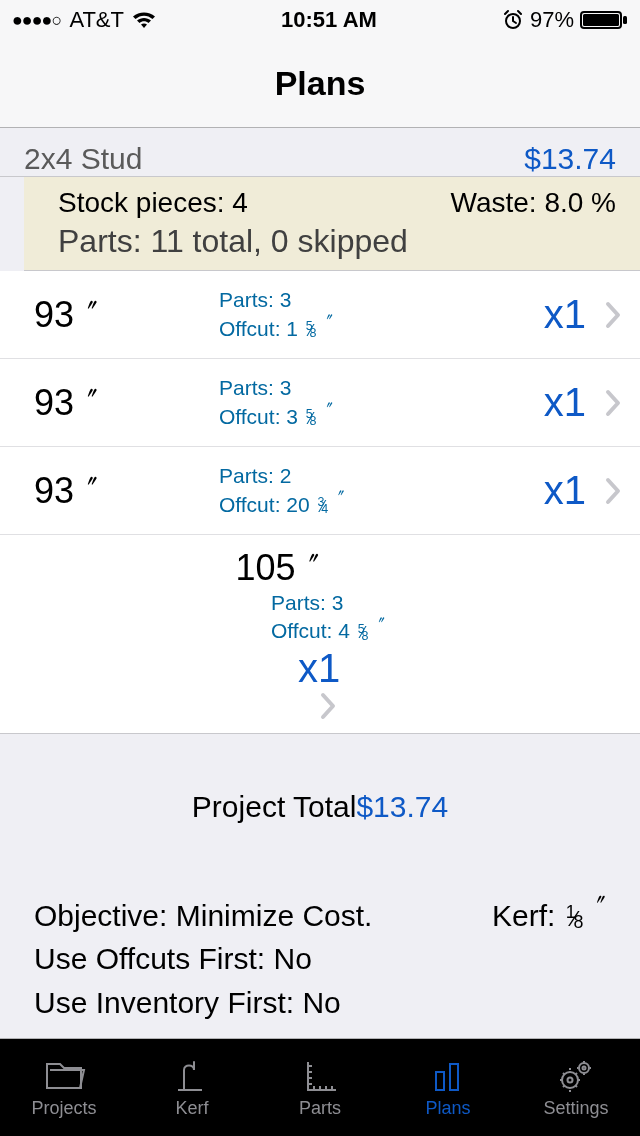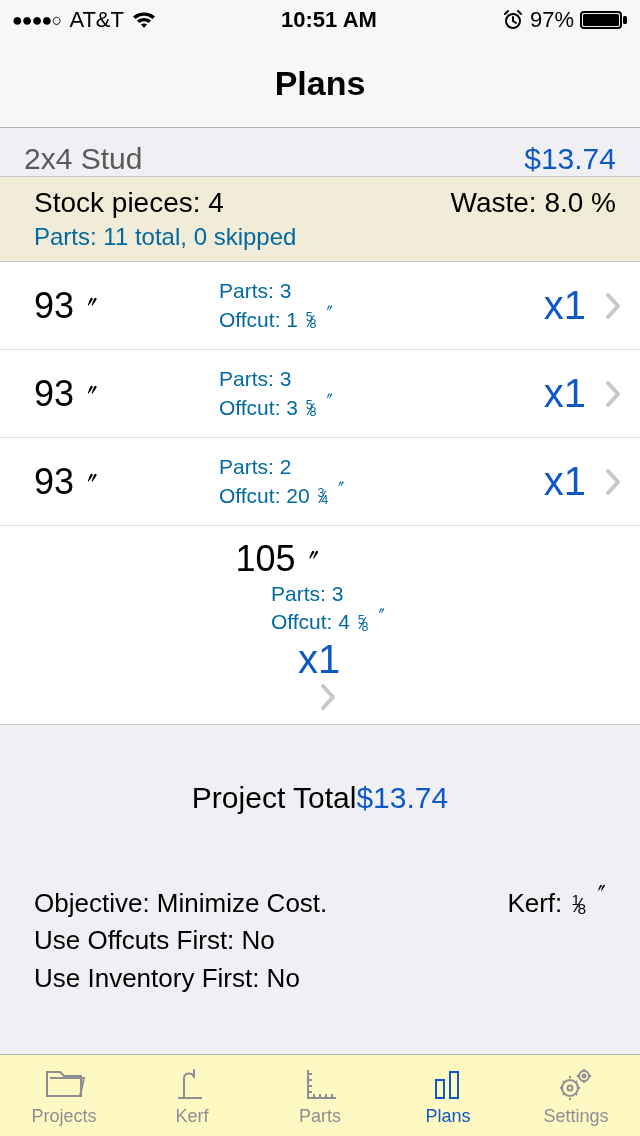--- a/index.html
+++ b/index.html
@@ -45,44 +45,45 @@
     background: #efeff4;
     border-bottom: 1px solid #c8c8cc;
   }
   .section-title { font-size: 30px; color: #5a5a5a; }
   .section-price { font-size: 30px; color: #0e59c6; }
   
   .summary-row {
     background: #f0ecd8;
     padding: 10px 24px 10px 34px;
     border-bottom: 1px solid #c8c8cc;
+    margin-left: 24px;
   }
   .summary-top {
     display: flex;
     justify-content: space-between;
     font-size: 28px;
     font-weight: 400;
   }
-  .summary-sub { font-size: 24px; color: #0369a1; margin-top: 4px; }
+  .summary-sub { font-size: 32px; color: #404040; margin-top: 4px; }
   
   .cut-list { background: #fff; }
   .cut-row {
     display: flex;
     align-items: center;
     padding: 12px 18px 12px 34px;
     border-bottom: 1px solid #e0e0e3;
     min-height: 88px;
   }
   .cut-row:last-child { border-bottom: 1px solid #c8c8cc; flex-direction: column; }
   .cut-len {
     width: 185px;
     font-size: 36px;
     font-weight: 400;
     display: flex;
-    align-items: center;
+    align-items: flex-start;
   }
   .cut-len .inchmark { font-size: 22px; vertical-align: top; position: relative; top: 2px; margin-left: 2px;}
   .cut-mid {
     flex: 1;
     font-size: 21px;
     color: #0369a1;
     line-height: 1.35;
   }
   .cut-qty {
     font-size: 40px;
@@ -96,43 +97,43 @@
     padding: 56px 34px 20px 34px;
   }
   .totals-row {
     display: flex;
     justify-content: center;
     font-size: 30px;
   }
   .totals-price { color: #0e59c6; }
   .details {
     padding: 50px 34px 0 34px;
-    font-size: 26px;
+    font-size: 30px;
     line-height: 1.45;
   }
   .details-row { display:flex; justify-content:space-between; }
   
   .frac {
     display: inline-block;
     position: relative;
     font-size: 0.85em;
     line-height: 1;
     vertical-align: baseline;
     margin: 0 2px;
   }
   .frac .num { font-size: 0.7em; position: relative; top: -0.45em; }
   .frac .den { font-size: 0.7em; position: relative; bottom: -0.15em; }
   .frac .slash { position: relative; font-size: 0.9em; margin: 0 -3px; }
   .tickmark { font-size: 0.65em; vertical-align: top; position: relative; top: -0.2em; margin-left:1px;}
   
   .tab-bar {
     position: absolute;
     bottom: 0; left: 0; right: 0;
-    height: 82px;
-    background: #fef9c3;
+    height: 98px;
+    background: #000000;
     border-top: 1px solid #b2b2b4;
     display: flex;
   }
   .tab {
     flex: 1;
     display: flex;
     flex-direction: column;
     align-items: center;
     justify-content: center;
     gap: 2px;

